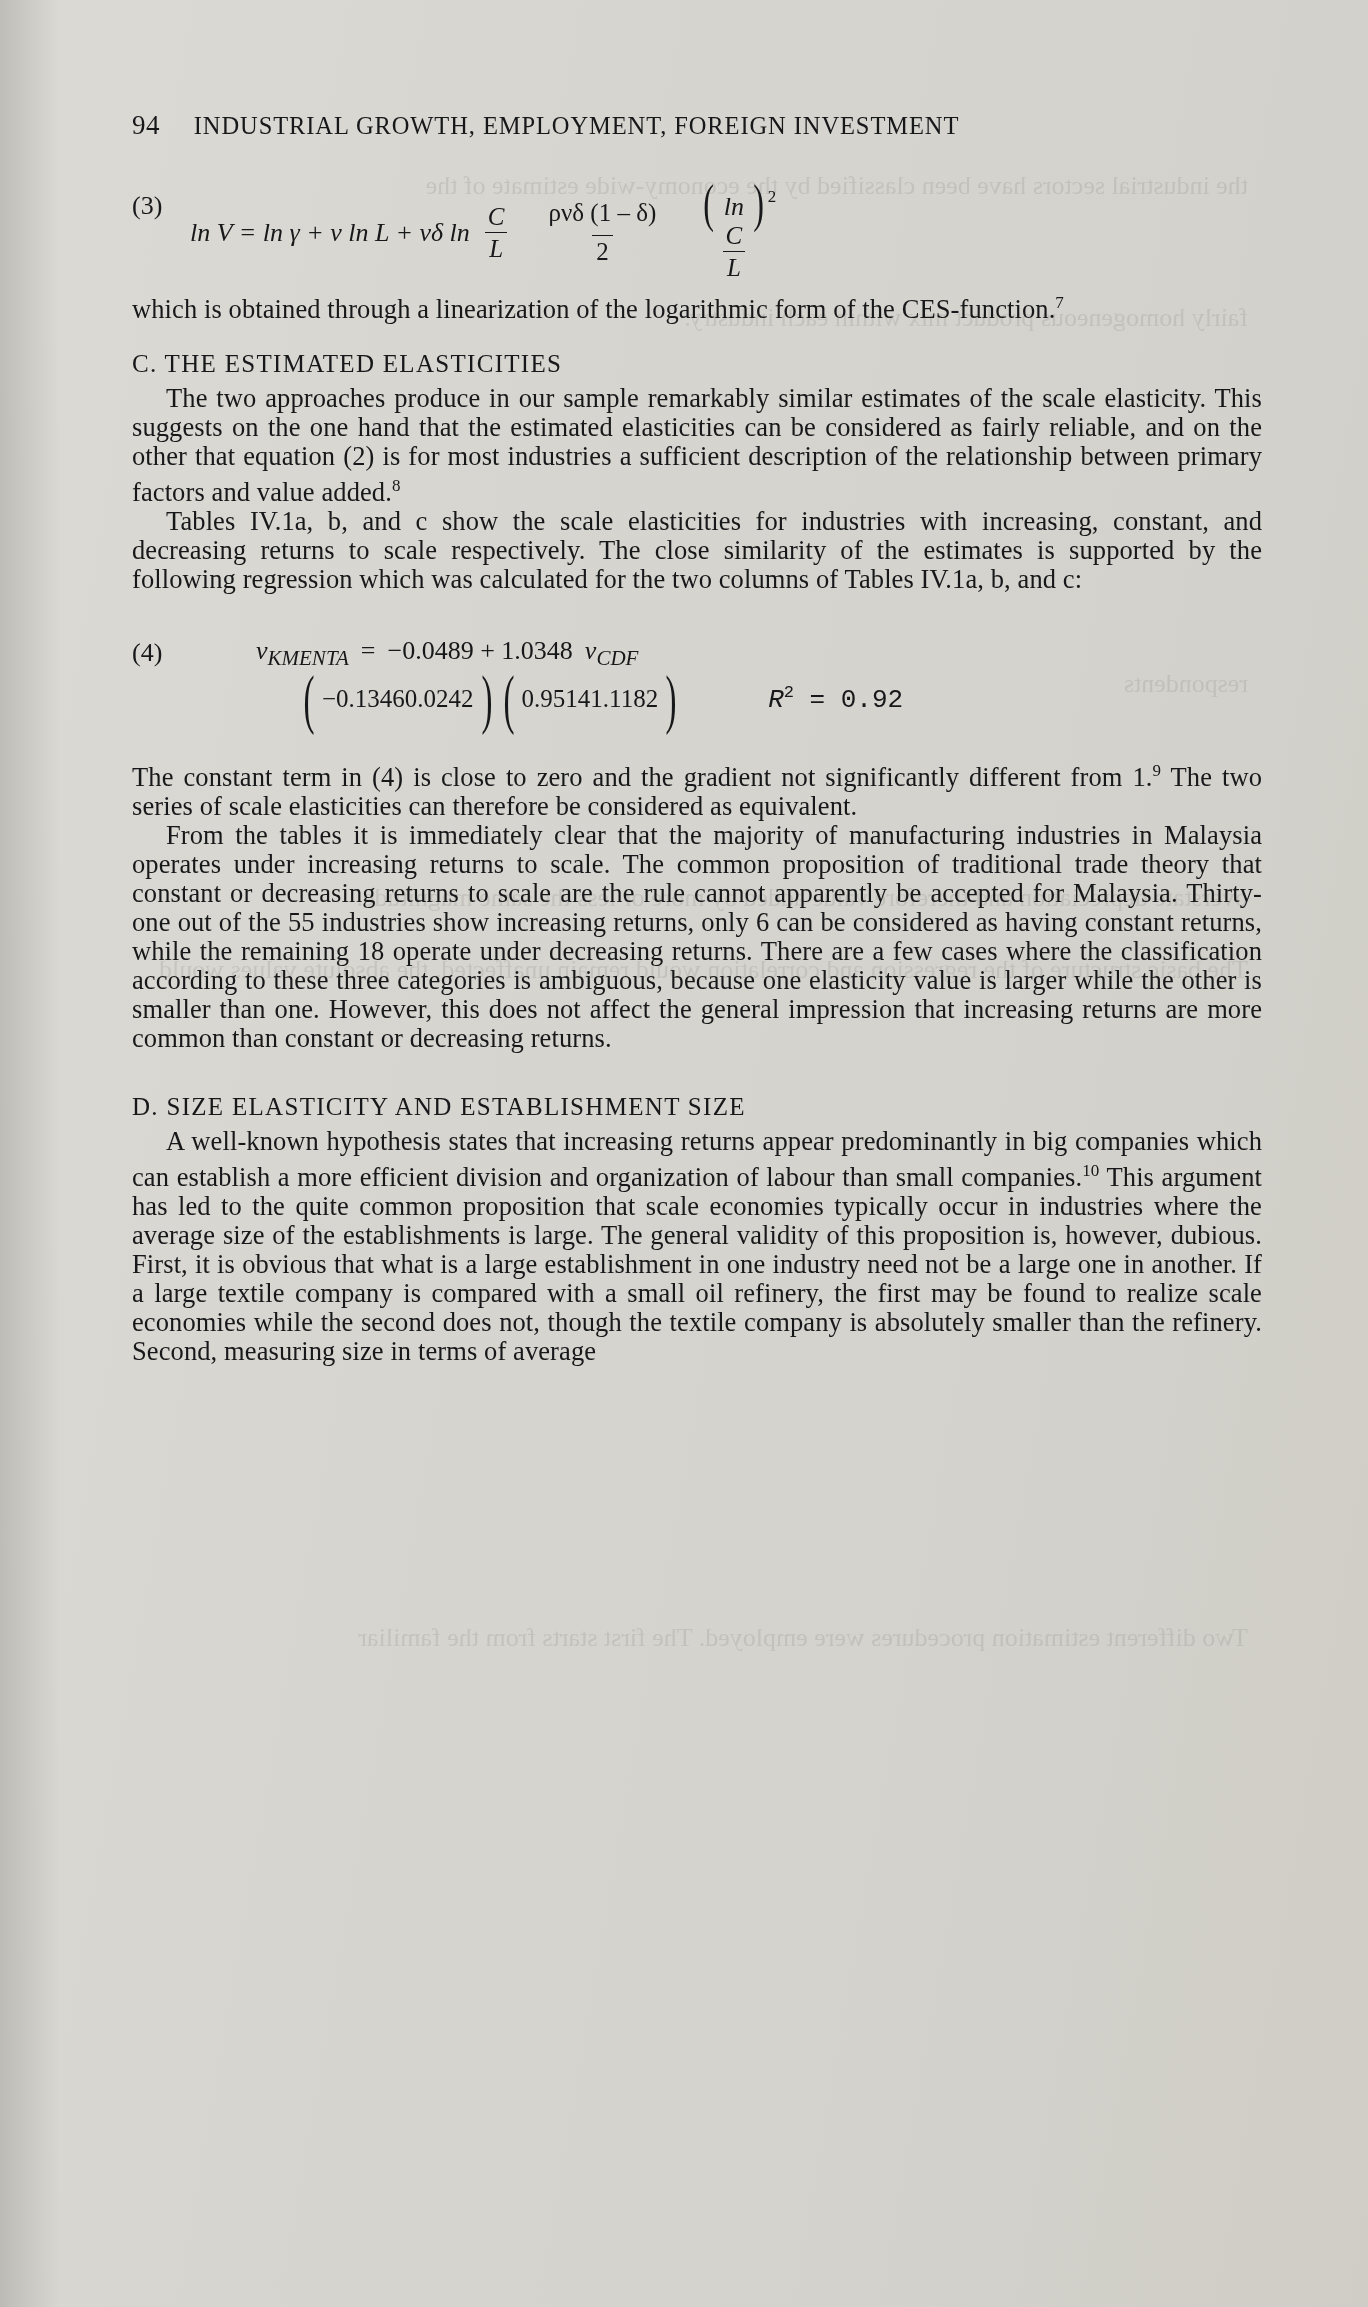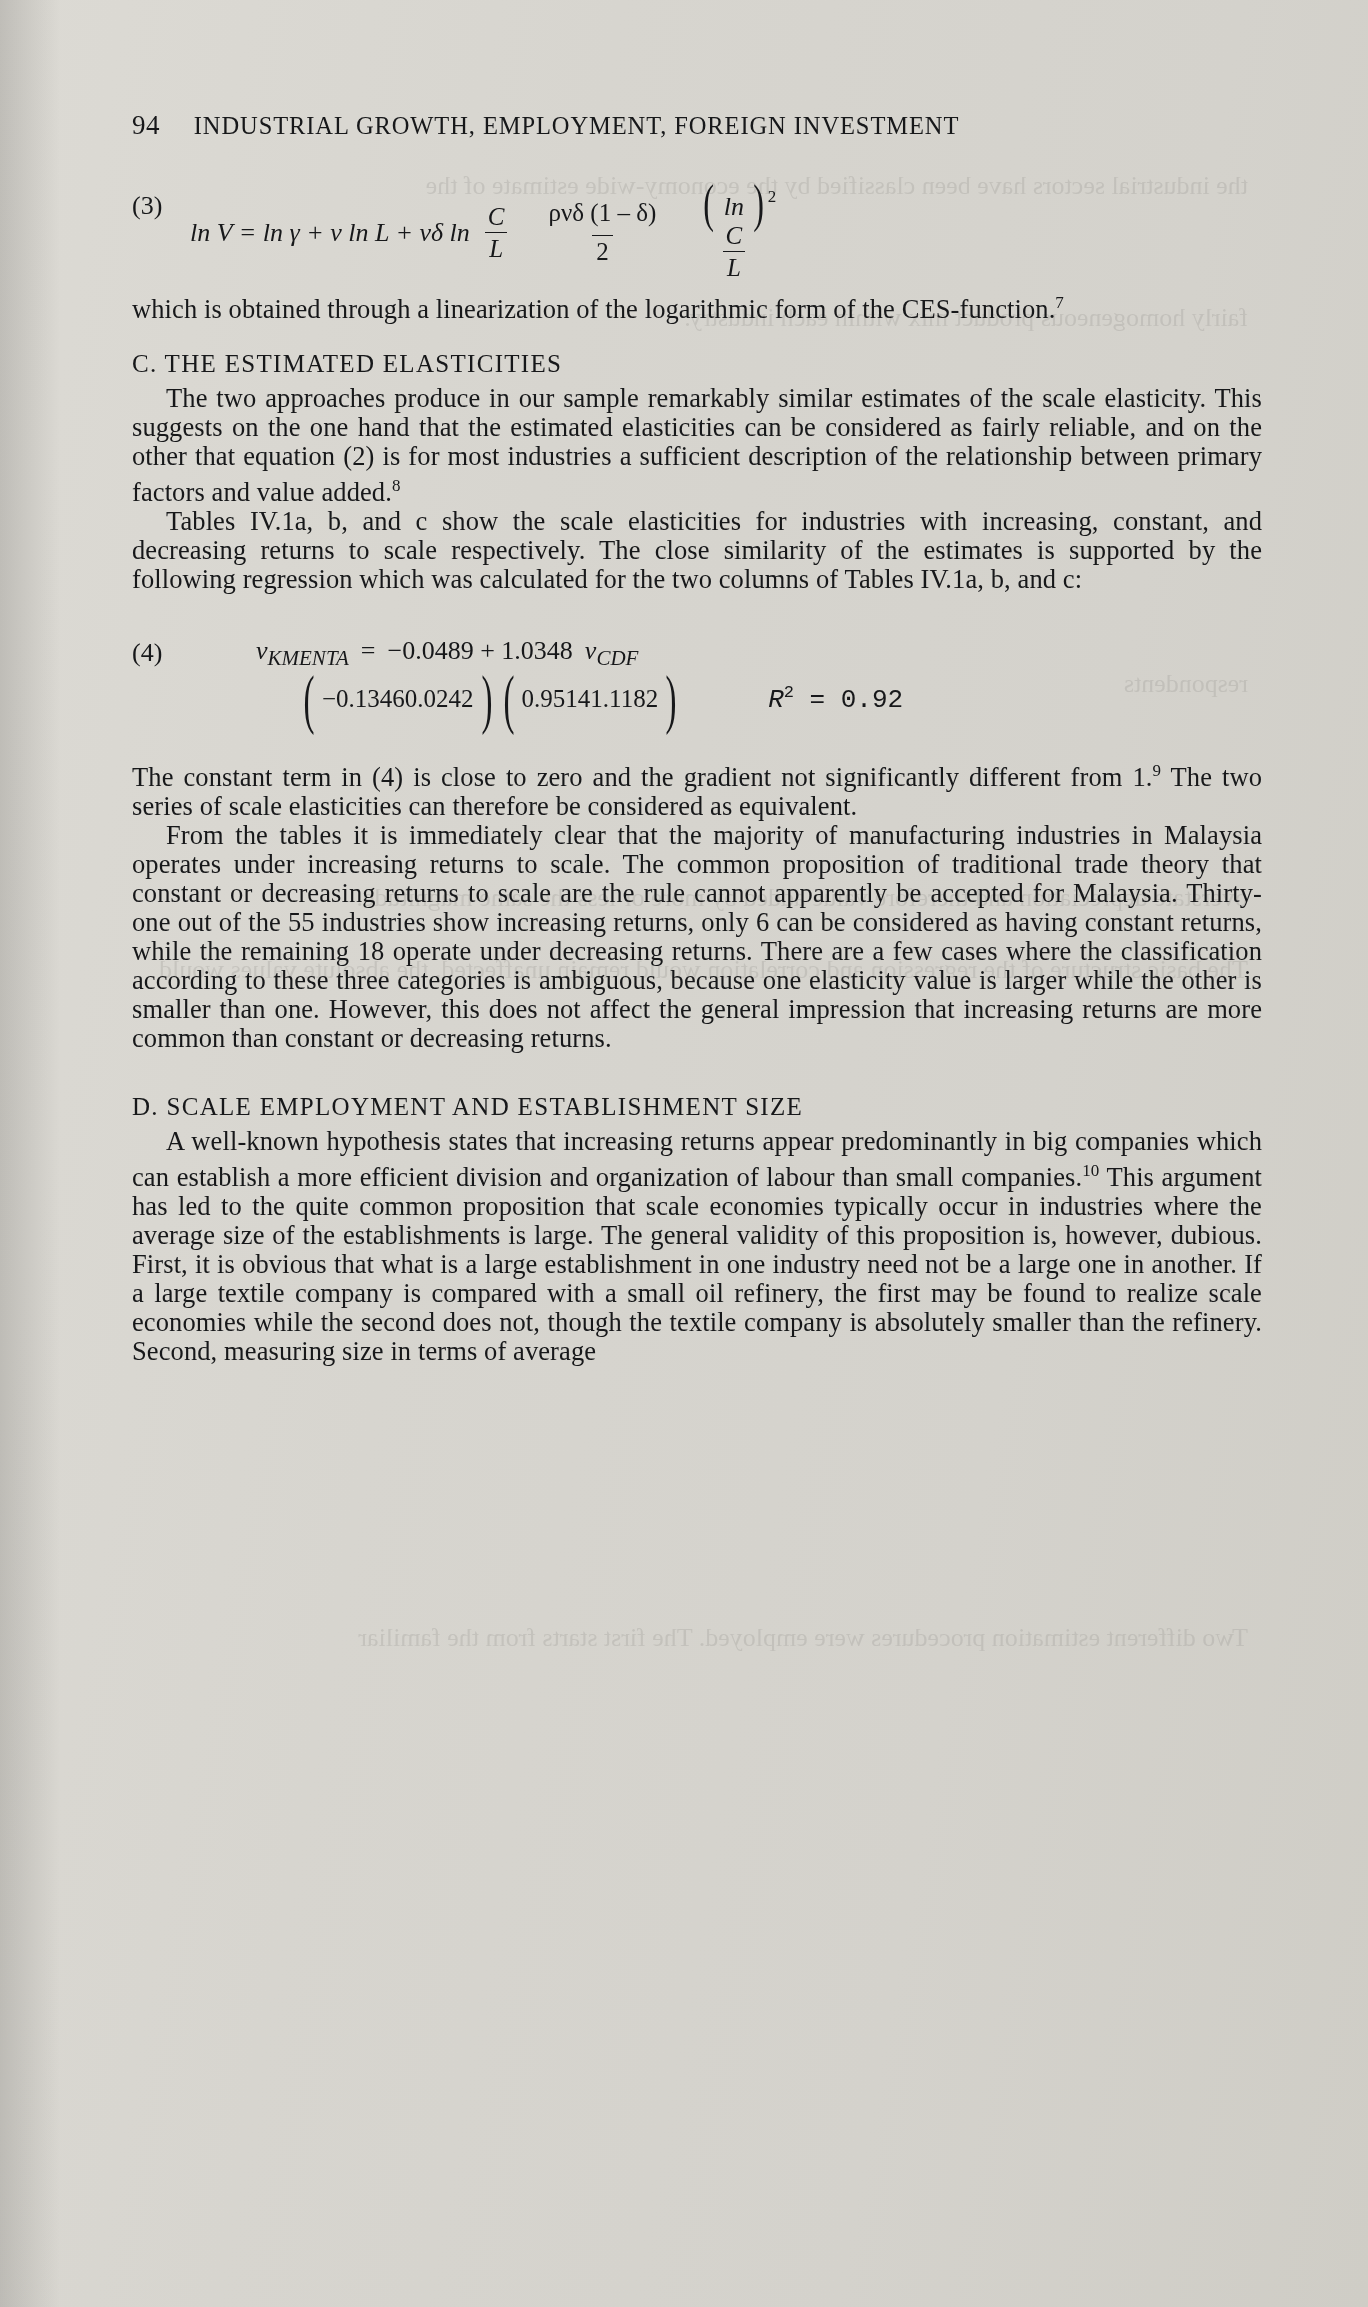--- a/index.html
+++ b/index.html
@@ -266,18 +266,18 @@
     </div>
 
     <div class="gap-md"></div>
 
     <p class="body"><span>The constant term in (4) is close to zero and the gradient not significantly different from 1.</span><span class="sup">9</span><span> The two series of scale elasticities can therefore be considered as equivalent.</span></p>
 
     <p class="body indent">From the tables it is immediately clear that the majority of manufacturing industries in Malaysia operates under increasing returns to scale. The common proposition of traditional trade theory that constant or decreasing returns to scale are the rule cannot apparently be accepted for Malaysia. Thirty-one out of the 55 industries show increasing returns, only 6 can be considered as having constant returns, while the remaining 18 operate under decreasing returns. There are a few cases where the classification according to these three categories is ambiguous, because one elasticity value is larger while the other is smaller than one. However, this does not affect the general impression that increasing returns are more common than constant or decreasing returns.</p>
 
     <div class="gap-lg"></div>
 
-    <h2 class="section">D.  SCALE EMPLOYMENT AND ESTABLISHMENT SIZE</h2>
+    <h2 class="section">D.  SIZE ELASTICITY AND ESTABLISHMENT SIZE</h2>
 
     <p class="body indent"><span>A well-known hypothesis states that increasing returns appear predominantly in big companies which can establish a more efficient division and organization of labour than small companies.</span><span class="sup">10</span><span> This argument has led to the quite common proposition that scale economies typically occur in industries where the average size of the establishments is large. The general validity of this proposition is, however, dubious. First, it is obvious that what is a large establishment in one industry need not be a large one in another. If a large textile company is compared with a small oil refinery, the first may be found to realize scale economies while the second does not, though the textile company is absolutely smaller than the refinery. Second, measuring size in terms of average</span></p>
 
   </div>
 </div>
 
 </body></html>

